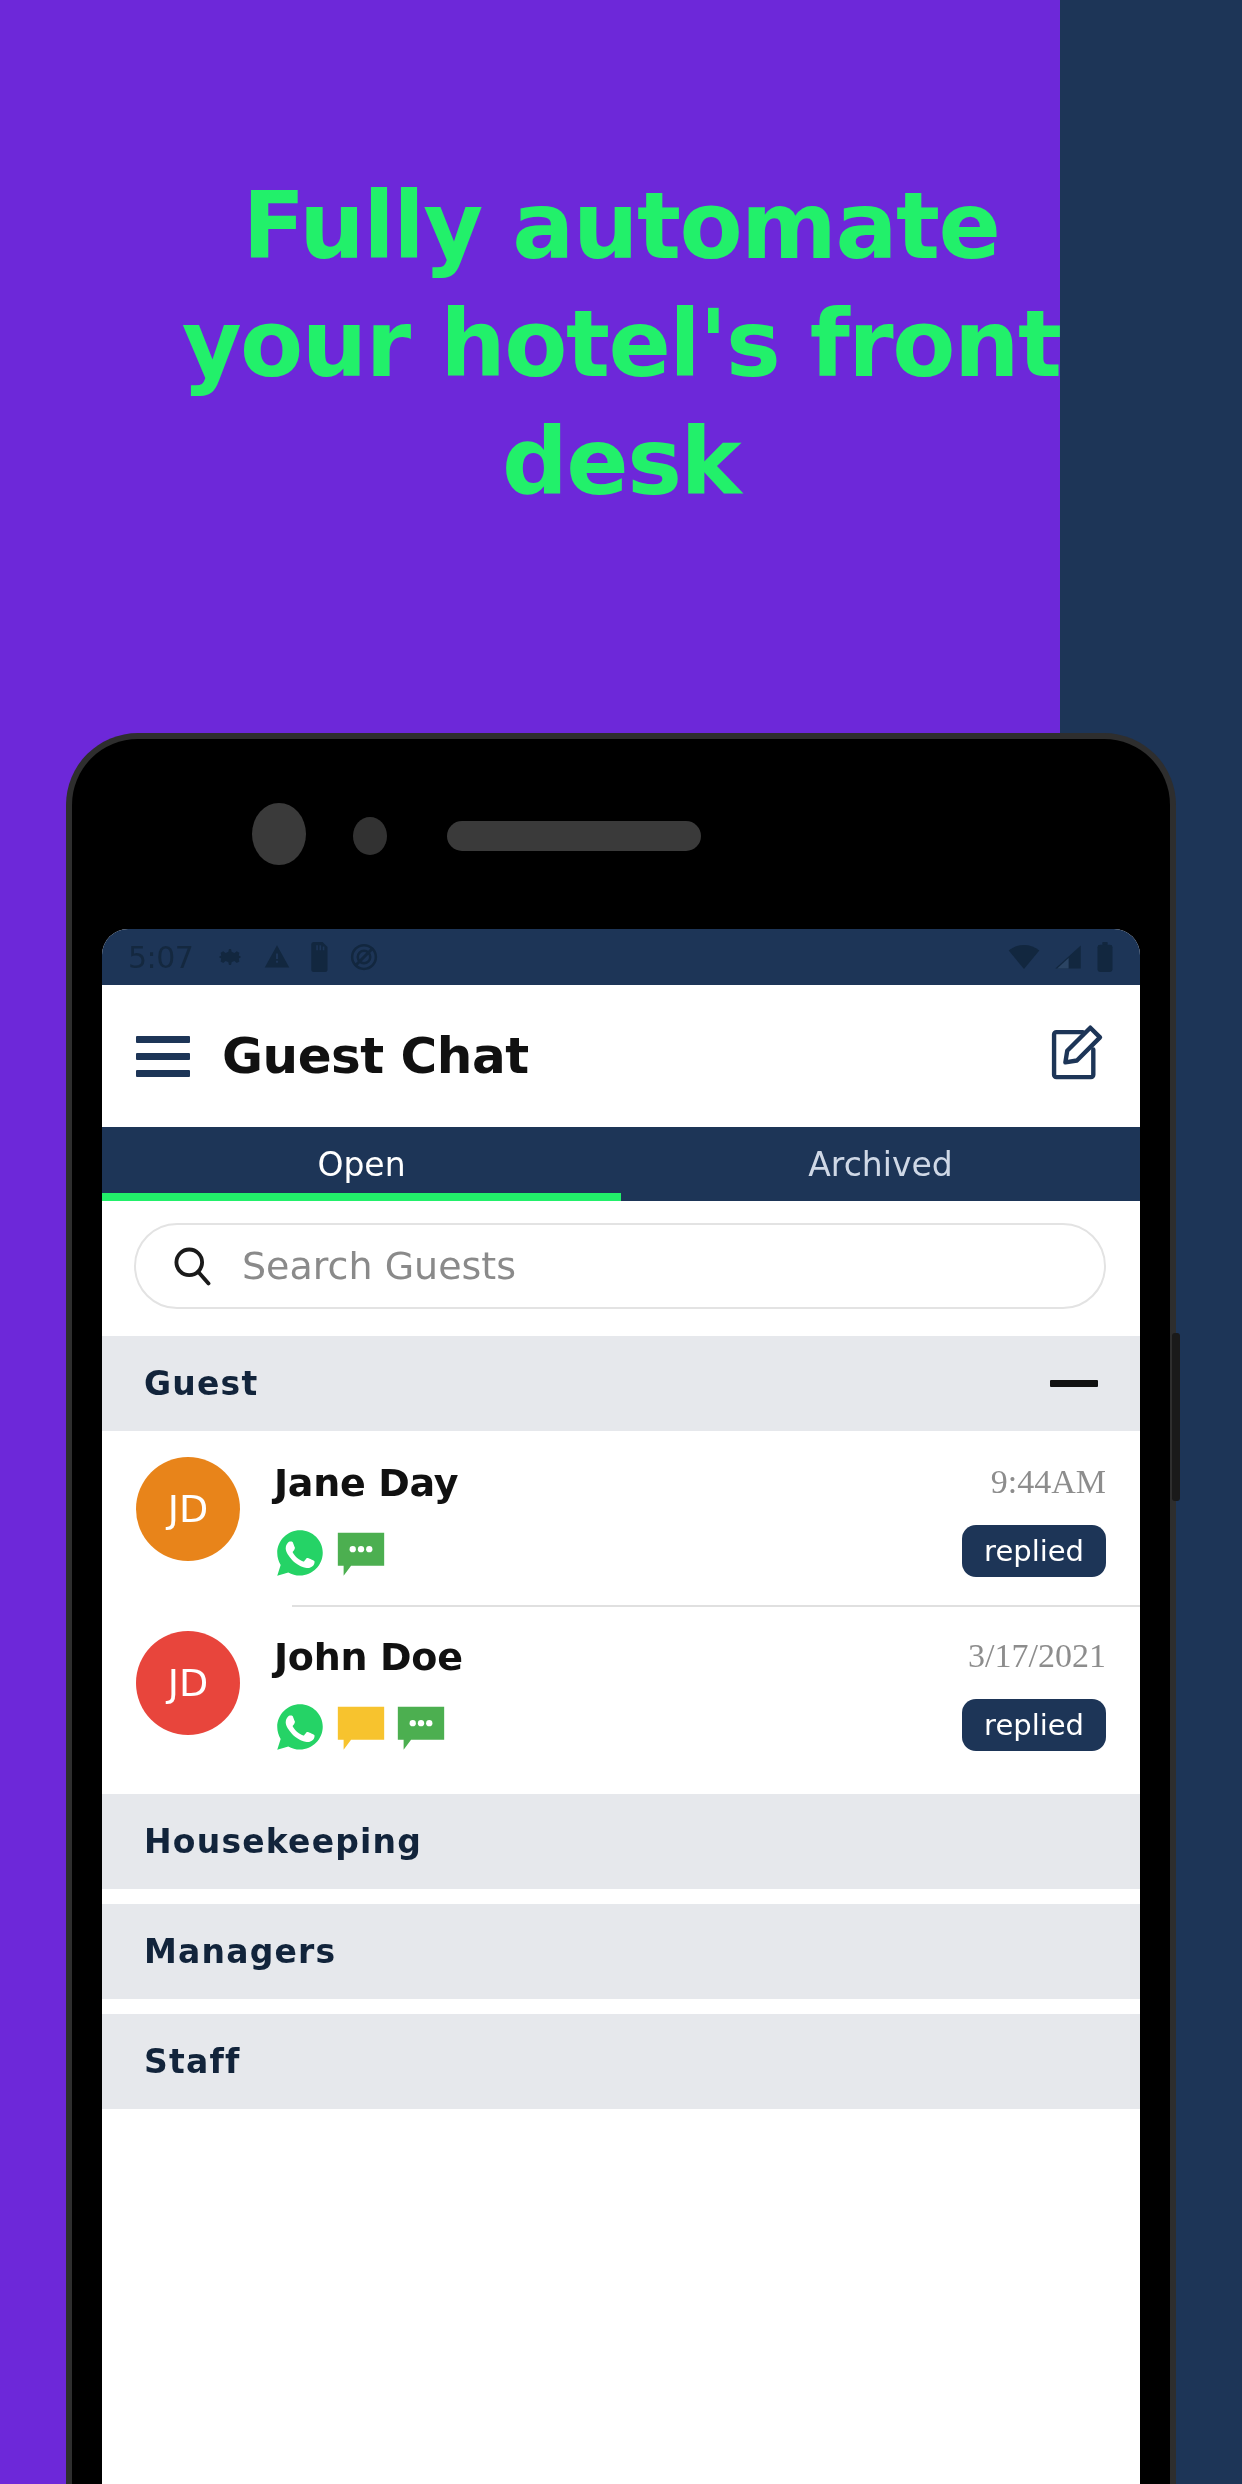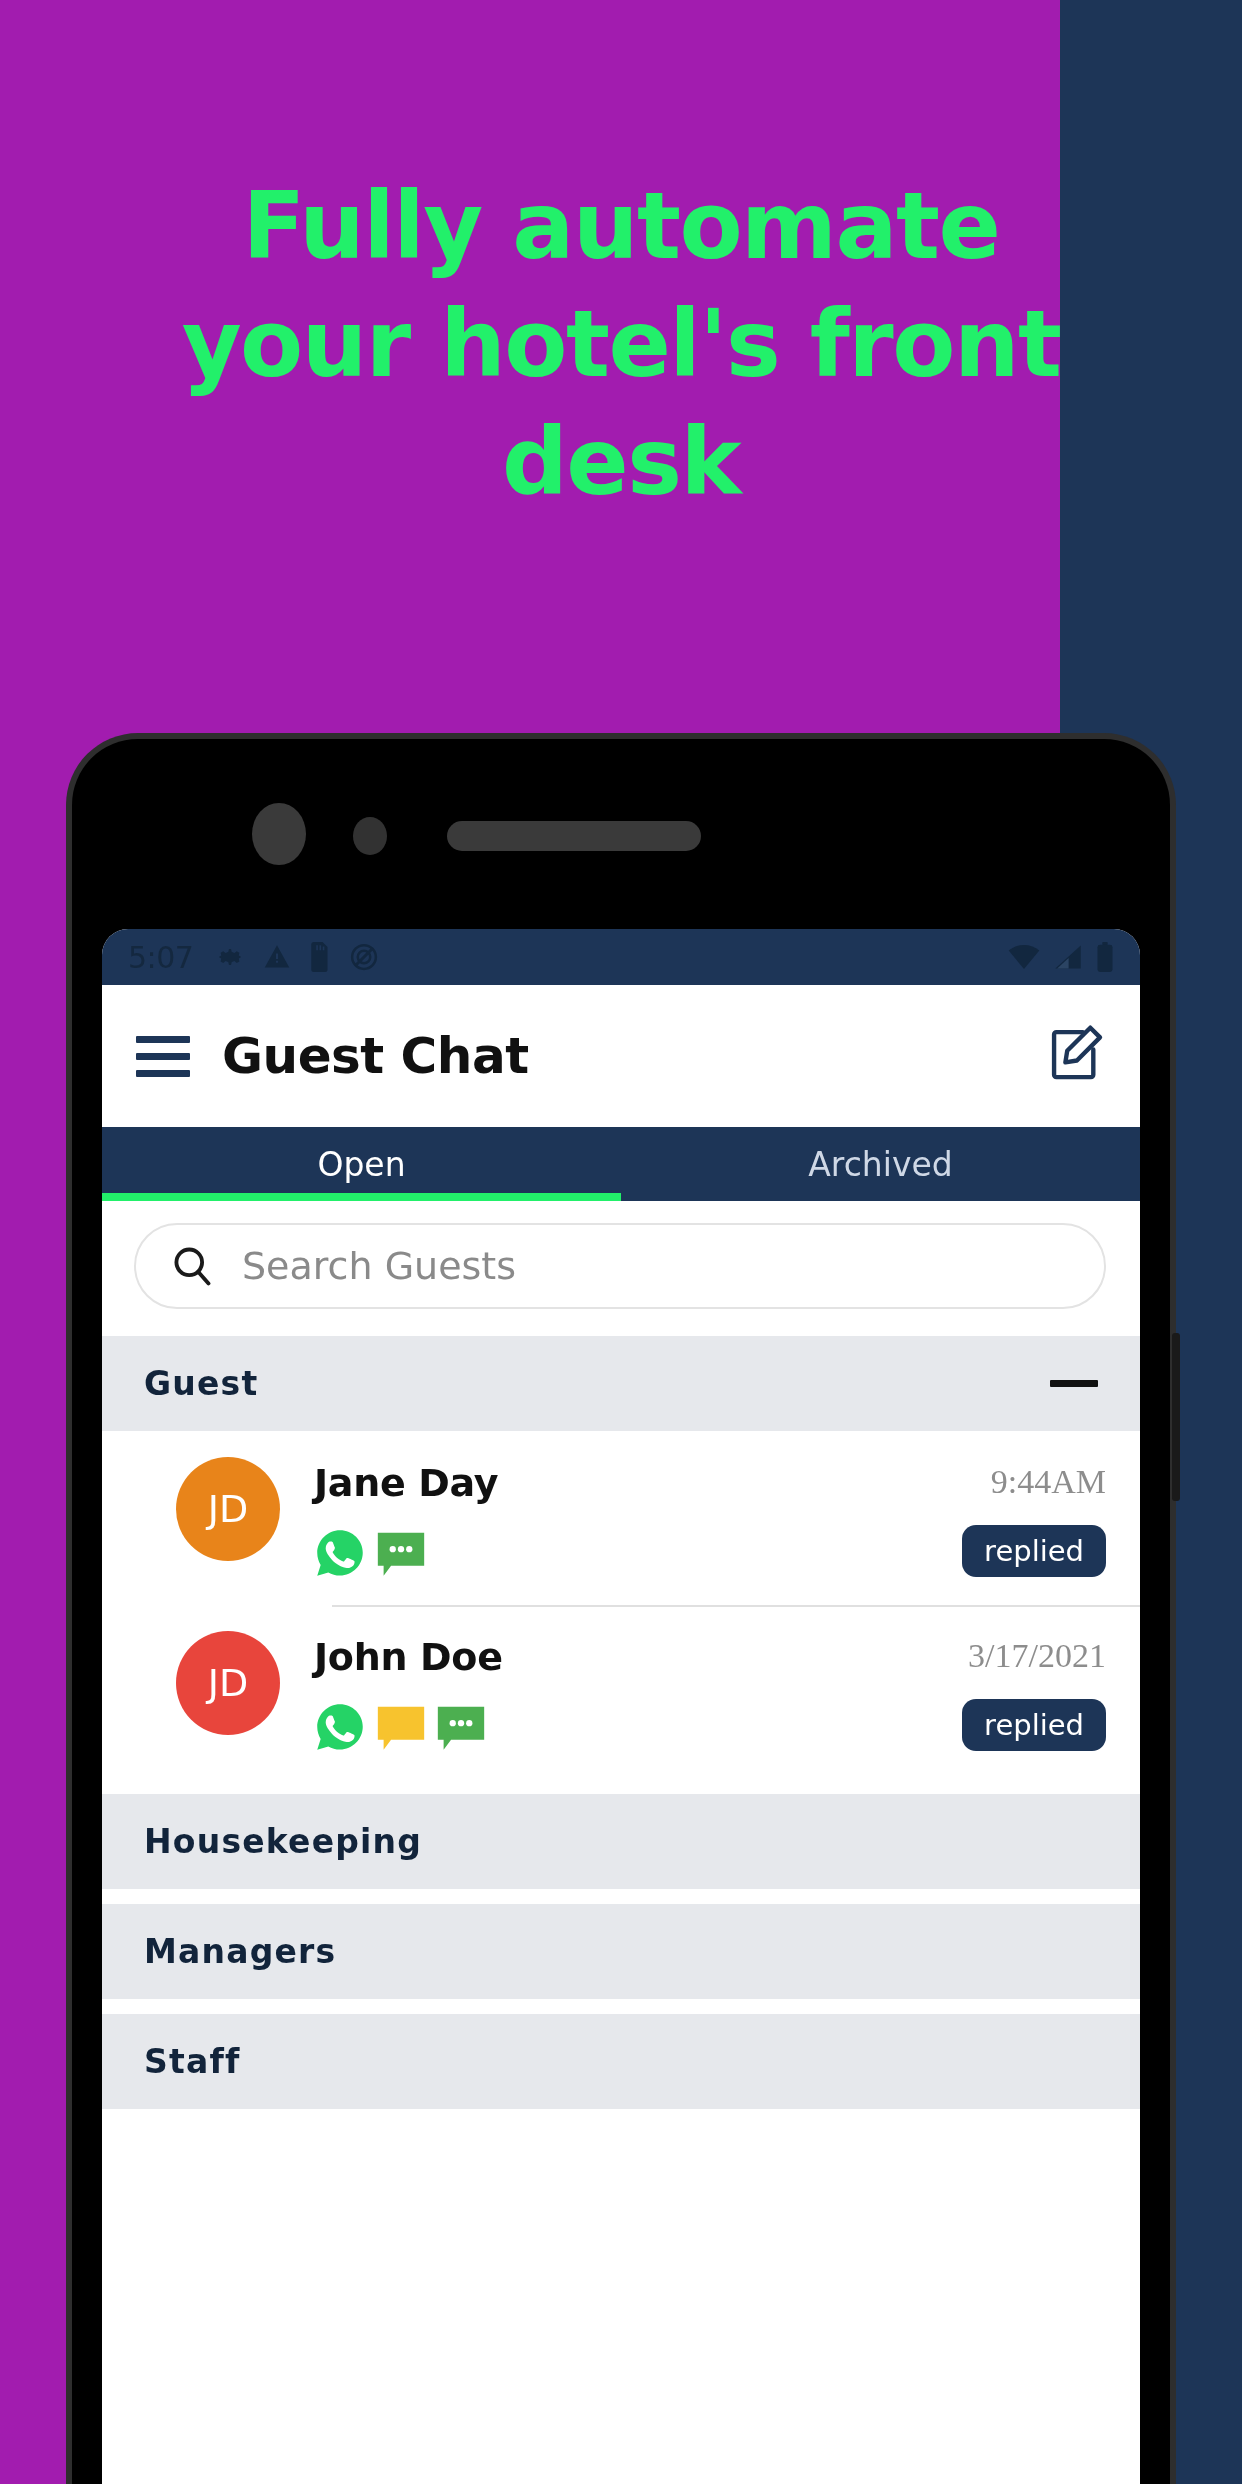--- a/index.html
+++ b/index.html
@@ -2,21 +2,21 @@
 <html><head>
 <meta charset="utf-8">
 <style>
   * { margin:0; padding:0; box-sizing:border-box; }
   html, body {
     width:1242px; height:2484px;
     background:#1d3557;
     font-family:"Liberation Sans", sans-serif;
     overflow:hidden;
   }
-  #stage { position:relative; width:1060px; height:2484px; background:#a21caf; }
+  #stage { position:relative; width:1060px; height:2484px; background:#6d28d9; }
 
   
   .headline {
     position:absolute; left:0; top:168px; width:1242px;
     text-align:center;
     color:#22f06a;
     font-size:92px;
     font-weight:800;
     line-height:1.28;
     letter-spacing:-1.5px;
@@ -144,21 +144,21 @@
   }
   .section-title {
     font-size:33px; font-weight:700; color:#12243b;
     letter-spacing:1.2px;
     font-family:"DejaVu Sans", sans-serif;
   }
   .collapse-icon { margin-left:auto; width:48px; height:7px; background:#111; border-radius:1px; }
 
   
   .chat-list { background:#ffffff; }
-  .chat-row { display:flex; padding:26px 34px 26px 34px; position:relative;margin-left:40px; }
+  .chat-row { display:flex; padding:26px 34px 26px 34px; position:relative; }
   .chat-row + .chat-row .row-divider {
     position:absolute; left:190px; right:0; top:0; height:2px; background:#e0e0e0;
   }
   .avatar {
     width:104px; height:104px; border-radius:50%;
     display:flex; align-items:center; justify-content:center;
     color:#fff; font-size:38px; font-weight:400;
     font-family:"DejaVu Sans", sans-serif;
     flex-shrink:0;
   }

